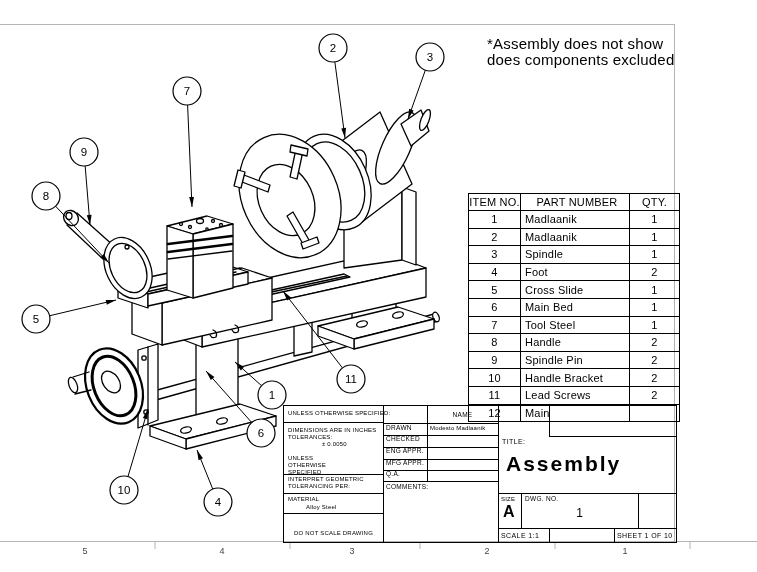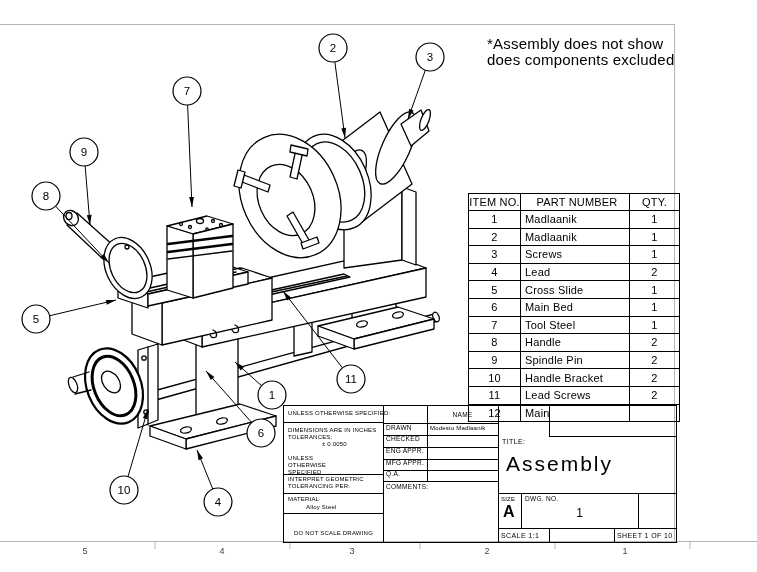--- a/index.html
+++ b/index.html
@@ -266,26 +266,26 @@
           <td class="c-part">Madlaanik</td>
           <td class="c-qty">1</td>
         </tr>
         <tr>
           <td class="c-item">2</td>
           <td class="c-part">Madlaanik</td>
           <td class="c-qty">1</td>
         </tr>
         <tr>
           <td class="c-item">3</td>
-          <td class="c-part">Screws</td>
+          <td class="c-part">Spindle</td>
           <td class="c-qty">1</td>
         </tr>
         <tr>
           <td class="c-item">4</td>
-          <td class="c-part">Lead</td>
+          <td class="c-part">Foot</td>
           <td class="c-qty">2</td>
         </tr>
         <tr>
           <td class="c-item">5</td>
           <td class="c-part">Cross Slide</td>
           <td class="c-qty">1</td>
         </tr>
         <tr>
           <td class="c-item">6</td>
           <td class="c-part">Main Bed</td>
@@ -355,21 +355,21 @@
   <div class="tb t6" style="left:4px;top:70px;">INTERPRET GEOMETRIC</div>
   <div class="tb t6" style="left:4px;top:77px;">TOLERANCING PER:</div>
   <div class="tb t6" style="left:4px;top:90px;">MATERIAL</div>
   <div class="tb t6" style="left:22px;top:98px;">Alloy Steel</div>
   <div class="tb t6" style="left:0;top:124px;width:99px;text-align:center;">DO NOT SCALE DRAWING</div>
 
   <div class="tb t65" style="left:143px;top:6px;width:71px;text-align:center;">NAME</div>
   <div class="tb t65" style="left:102px;top:77.5px;">COMMENTS:</div>
 
   <div class="tb t7" style="left:218px;top:32px;">TITLE:</div>
-  <div class="tb" id="tb-title" style="left:222px;top:47px;">Assembly</div>
+  <div class="tb" id="tb-title" style="left:222px;top:47px;font-weight:bold;">Assembly</div>
   <div class="tb t6" style="left:217px;top:90px;">SIZE</div>
   <div class="tb" id="tb-size-val" style="left:219px;top:98px;">A</div>
   <div class="tb t65" style="left:241px;top:90px;">DWG. NO.</div>
   <div class="tb" id="tb-dwg-val" style="left:237px;top:101px;width:117px;text-align:center;">1</div>
   <div class="tb t7" style="left:217px;top:126px;">SCALE  1:1</div>
   <div class="tb t7" style="left:333px;top:126px;">SHEET 1 OF 10</div>
 <div class="tb t65" style="left: 102px; top: 18.5px;">DRAWN</div>
       <div class="tb t6" style="left: 146px; top: 18.5px;">Modesto Madlaanik</div>
       <div class="tb t65" style="left: 102px; top: 30px;">CHECKED</div>
       <div class="tb t65" style="left: 102px; top: 42px;">ENG APPR.</div>

